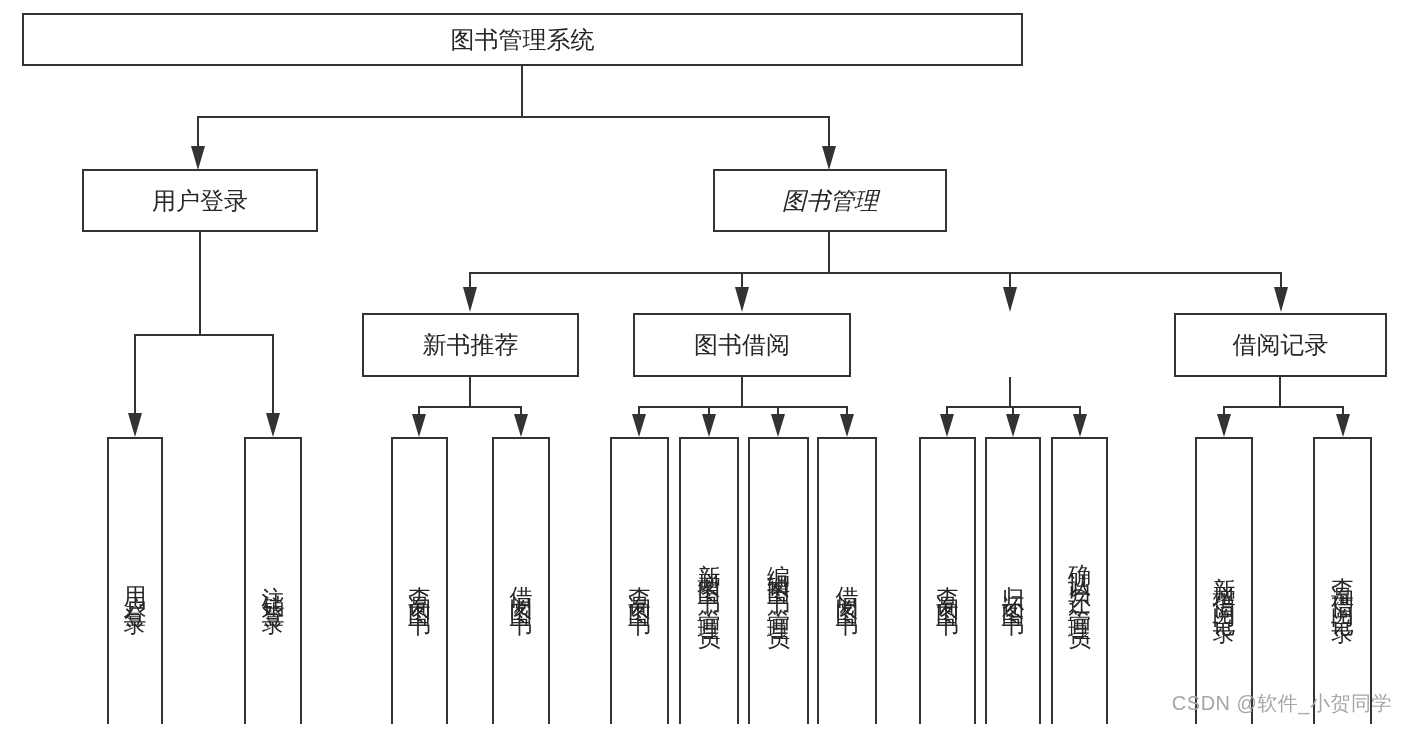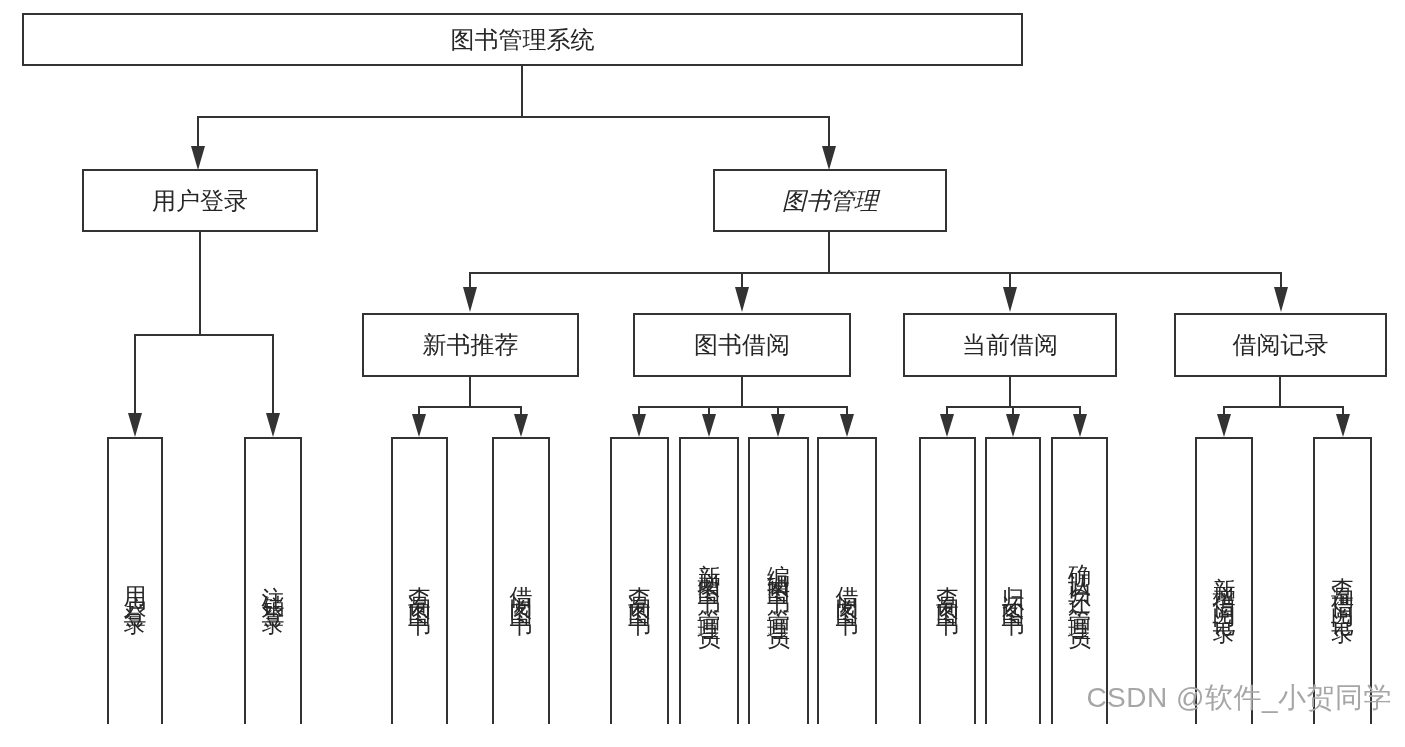--- a/index.html
+++ b/index.html
@@ -34,21 +34,21 @@
     writing-mode: vertical-rl;
     text-orientation: mixed;
     letter-spacing: 9px;
     font-size: 23px;
     white-space: nowrap;
   }
   .watermark {
     position: absolute;
     right: 13px;
     bottom: 7px;
-    font-size: 28px;
+    font-size: 20px;
     color: #a6a6a6;
     letter-spacing: 0.5px;
   }
 </style>
 </head>
 <body>
 
 <div class="canvas">
 
   <svg class="wires" viewBox="0 0 1405 747" xmlns="http://www.w3.org/2000/svg">
@@ -108,21 +108,20 @@
       M1336 414 L1350 414 L1343 437 Z"></path>
   </svg>
 
   <div class="node" style="left:22px; top:13px; width:1001px; height:53px;">图书管理系统</div>
 
   <div class="node" style="left:82px; top:169px; width:236px; height:63px;">用户登录</div>
   <div class="node" style="left:713px; top:169px; width:234px; height:63px;font-style:italic;">图书管理</div>
 
   <div class="node" style="left:633px; top:313px; width:218px; height:64px;">图书借阅</div>
   <div class="node" style="left:362px; top:313px; width:217px; height:64px;">新书推荐</div>
-  <div class="node" style="left:903px; top:313px; width:214px; height:64px;">当前借阅</div>
   <div class="node" style="left:1174px; top:313px; width:213px; height:64px;">借阅记录</div>
 
   <div class="node leaf" style="left:107px; top:437px; width:56px; height:298px;">
     <span class="vtext">用户登录</span>
   </div>
   <div class="node leaf" style="left:244px; top:437px; width:58px; height:298px;">
     <span class="vtext">注销登录</span>
   </div>
 
   <div class="node leaf" style="left:391px; top:437px; width:57px; height:298px;">

